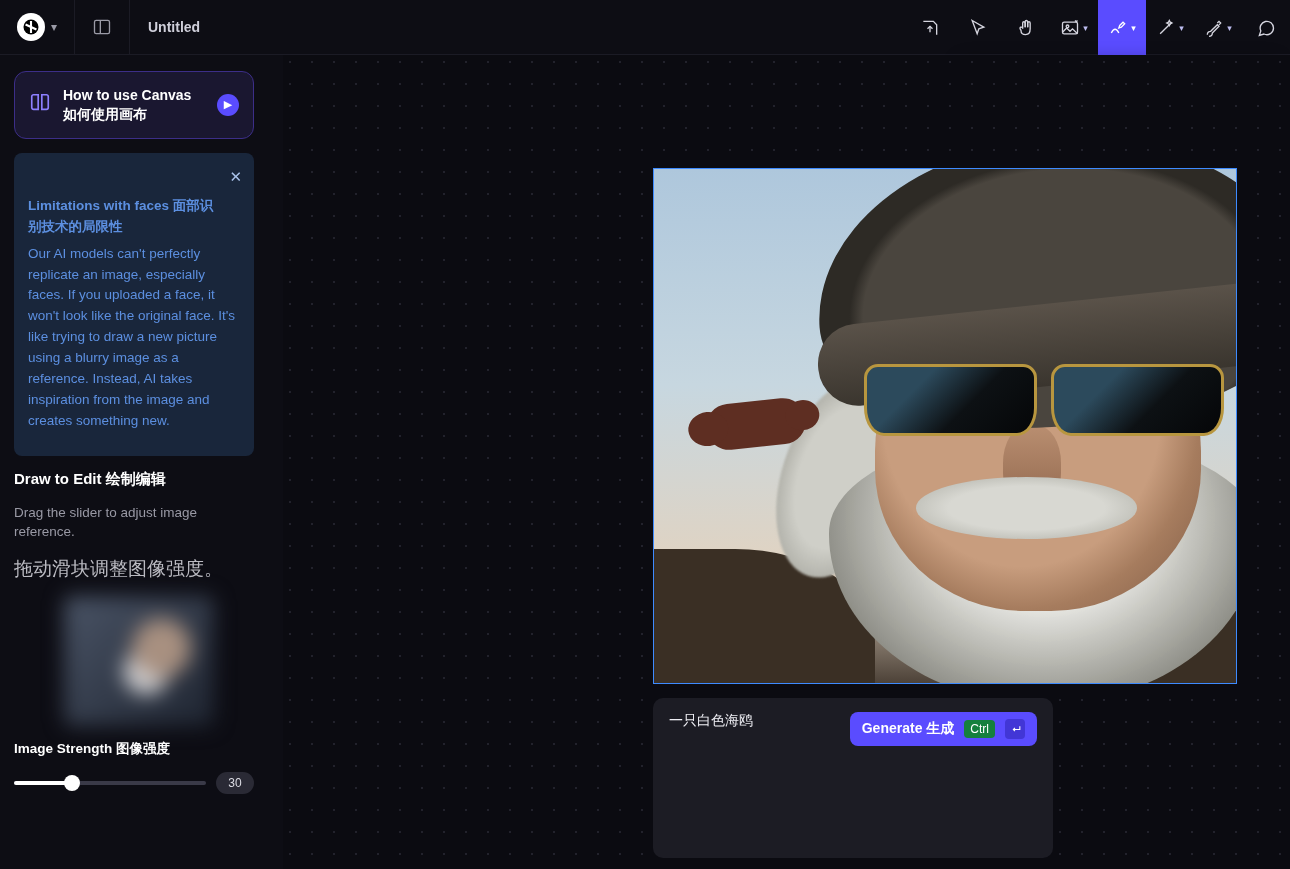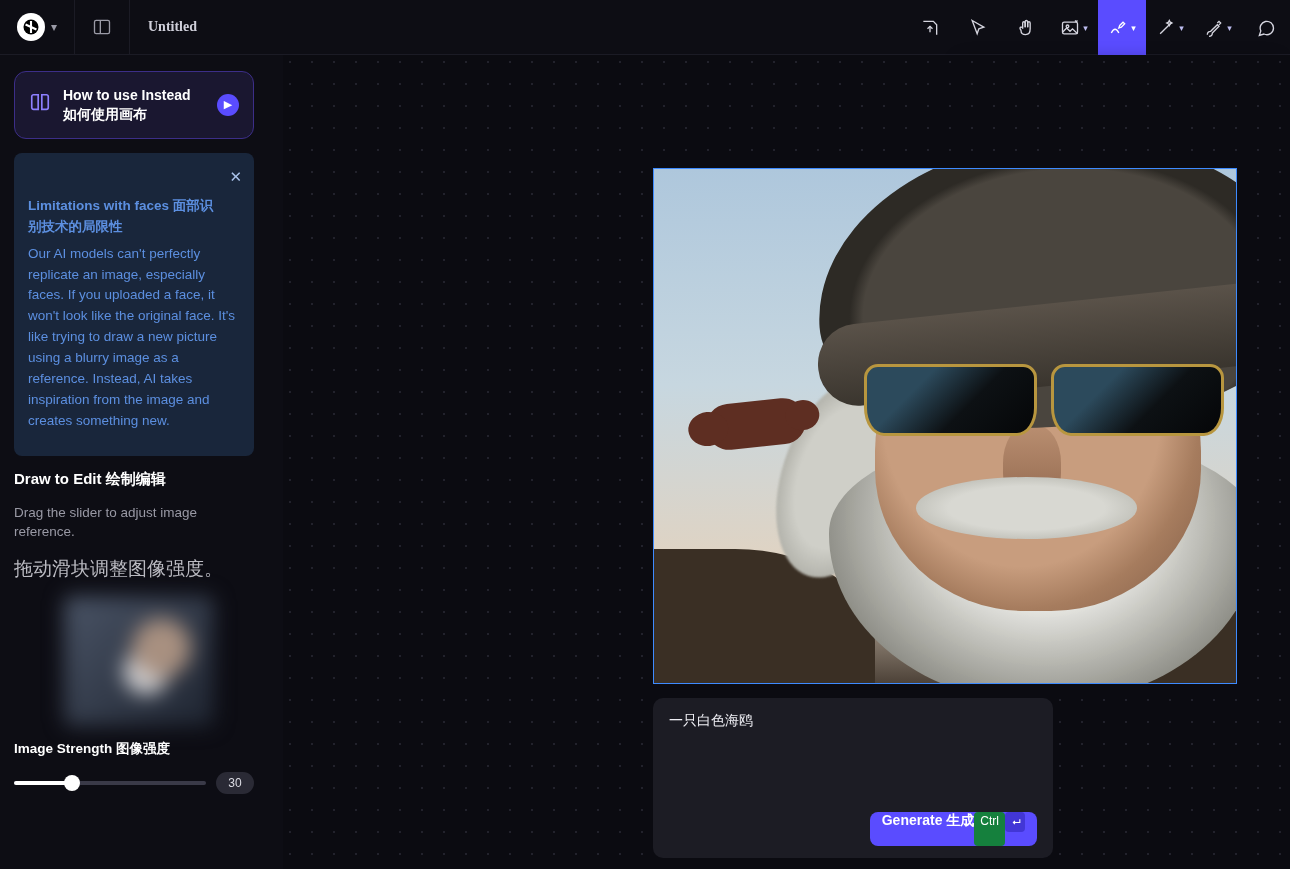--- a/index.html
+++ b/index.html
@@ -25,21 +25,21 @@
   .logo{
     width:28px;height:28px;border-radius:50%;
     background:#fff;display:flex;align-items:center;justify-content:center;
   }
   .logo svg{width:18px;height:18px;}
   .chevron-down{color:#9a9aa6;font-size:12px;}
   .panel-toggle{
     width:55px;height:55px;display:flex;align-items:center;justify-content:center;
     border-right:1px solid #1b1b25;color:#9a9aa6;
   }
-  .title{padding-left:18px;color:#cfcfda;font-size:14px;font-weight:600;font-family:Liberation Serif, serif;}
+  .title{padding-left:18px;color:#cfcfda;font-size:14px;font-weight:600;}
   .toolbar{
     position:absolute;top:0;right:0;height:55px;
     display:flex;align-items:center;
   }
   .tbtn{
     width:48px;height:55px;display:flex;align-items:center;justify-content:center;
     color:#d5d5df;
   }
   .tbtn svg{width:20px;height:20px;stroke:currentColor;fill:none;stroke-width:1.6;}
   .tbtn.active{background:#5a4cff;color:#fff;}
@@ -217,27 +217,27 @@
   .brush::after{
     content:"";position:absolute;right:-14px;top:4px;
     width:34px;height:30px;background:#5e2e22;border-radius:50%;
   }
 
   .prompt-box{
     position:absolute;left:370px;top:643px;
     width:400px;height:160px;
     background:#1c1c24;border-radius:10px;
     padding:14px 16px 12px 16px;
-    display:flex;flex-direction:column;
+    display:flex;flex-direction:row;
   }
   .prompt-text{flex:1;font-size:14px;color:#ededf3;}
   .prompt-actions{display:flex;justify-content:flex-end;}
   .gen-btn{
     background:#5a4cff;border-radius:8px;
-    height:34px;display:flex;
+    height:34px;display:flex;align-items:center;gap:10px;
     padding:0 12px;color:#fff;font-size:14px;font-weight:600;
   }
   .kbd{
     background:#15803d;border-radius:4px;padding:2px 6px;
     font-size:12px;font-weight:400;
   }
   .enter-icn{
     width:20px;height:20px;border-radius:4px;background:#4236d6;
     display:flex;align-items:center;justify-content:center;
   }
@@ -348,21 +348,21 @@
 </div>
 
 <div class="sidebar">
   <div class="howto">
     <span class="book">
       <svg width="22" height="22" viewBox="0 0 24 24" stroke="currentColor" fill="none" stroke-width="1.8">
           <path d="M3 5a2 2 0 012-2h5v16H5a2 2 0 01-2-2z"></path>
           <path d="M21 5a2 2 0 00-2-2h-5v16h5a2 2 0 002-2z"></path>
         </svg>
     </span>
-    <div class="text">How to use Instead 如何使用画布</div>
+    <div class="text">How to use Canvas 如何使用画布</div>
     <div class="play">▶</div>
   </div>
 
   <div class="notice">
     <span class="close">✕</span>
     <div class="n-title">Limitations with faces 面部识别技术的局限性</div>
     <p>Our AI models can't perfectly replicate an image, especially faces. If you uploaded a face, it won't look like the original face. It's like trying to draw a new picture using a blurry image as a reference. Instead, AI takes inspiration from the image and creates something new.</p>
   </div>
 
   <div class="section-title">Draw to Edit 绘制编辑</div>

